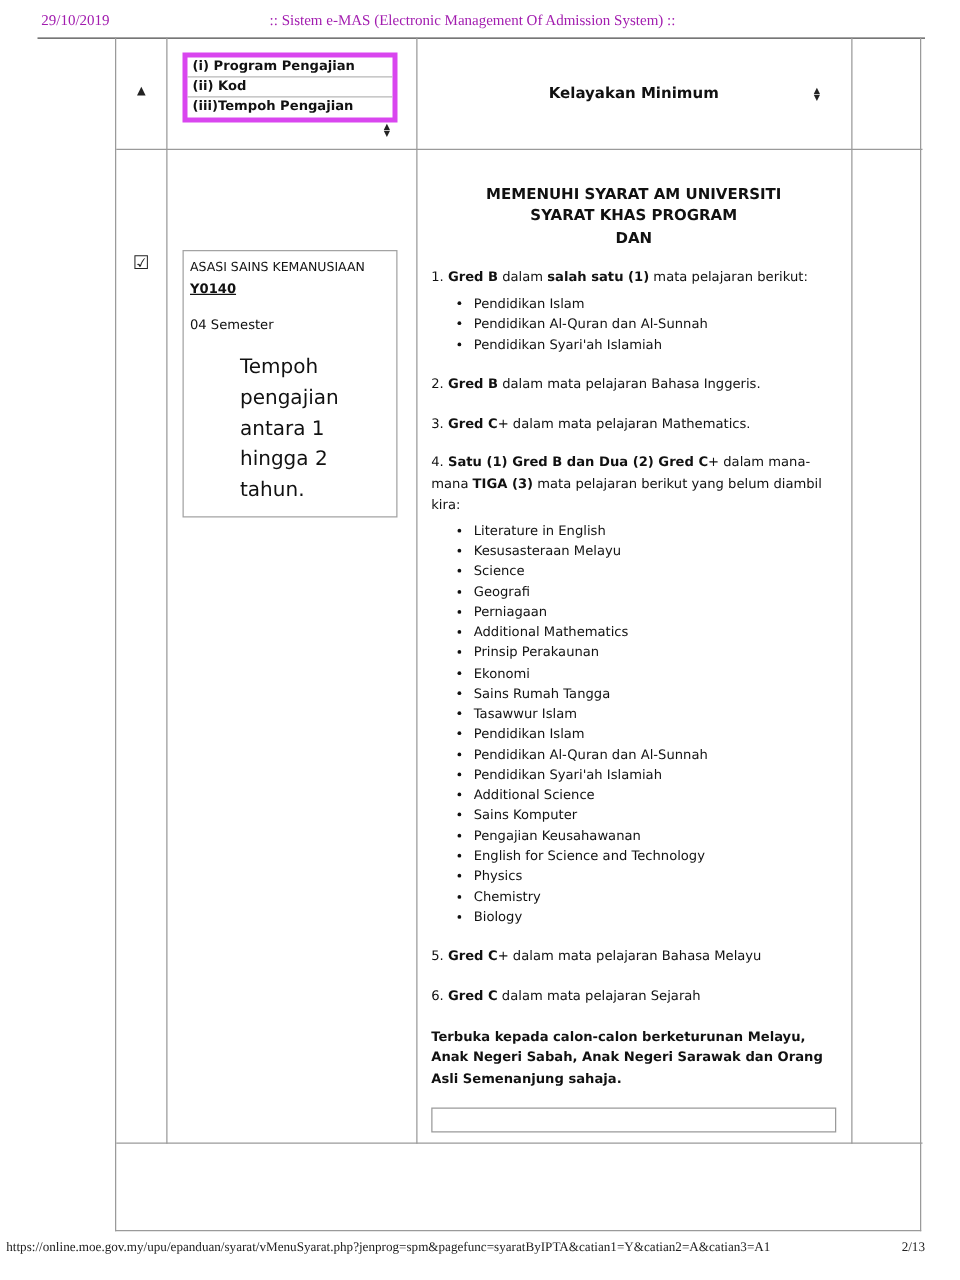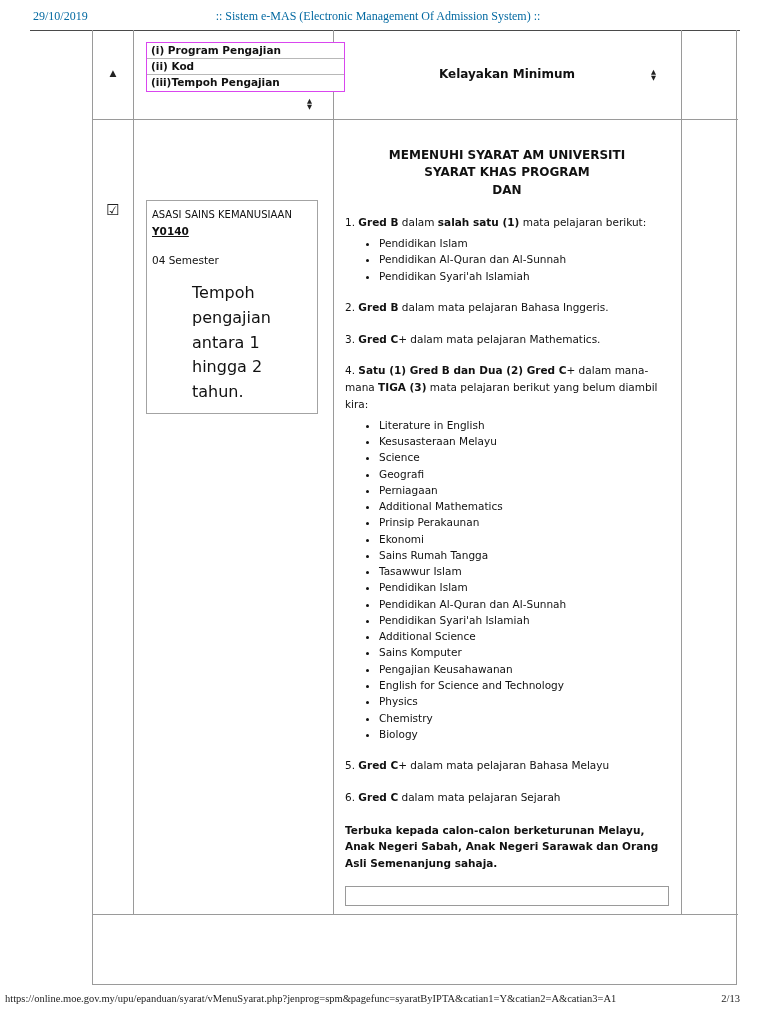--- a/index.html
+++ b/index.html
@@ -3,37 +3,37 @@
 <meta charset="utf-8">
 <style>
   * { margin:0; padding:0; box-sizing:border-box; }
   html,body { background:#ffffff; }
   body {
     width:768px; height:1024px; position:relative; overflow:hidden;
     font-family:"DejaVu Sans","Liberation Sans",sans-serif; color:#111;
   }
   
   .print-header { position:absolute; top:9px; left:0; right:0; height:18px;
-    font-family:"Liberation Serif","DejaVu Serif",serif; font-size:12px; color:#0369a1; }
+    font-family:"Liberation Serif","DejaVu Serif",serif; font-size:12px; color:#a21caf; }
   .print-date { position:absolute; left:33px; top:0; }
   .print-title { position:absolute; left:0; right:12px; top:0; text-align:center; }
   .print-footer { position:absolute; top:993px; left:5px; right:28px;
     font-family:"Liberation Serif","DejaVu Serif",serif; font-size:10.5px; color:#222;
     display:flex; justify-content:space-between; white-space:nowrap; }
   .top-rule { position:absolute; left:30px; top:30px; width:710px; border-top:1px solid #4a4a4a; }
 
   
   .table-frame { position:absolute; left:92px; top:30px; width:645px; height:955px;
     border-left:1px solid #9a9a9a; border-right:1px solid #9a9a9a; border-bottom:1px solid #9a9a9a; }
   .vline { position:absolute; top:0; width:1px; height:885px; background:#9a9a9a; }
   .vline.v1 { left:40px; } .vline.v2 { left:240px; } .vline.v3 { left:588px; }
 
   .header-row { position:absolute; top:0; left:0; width:645px; height:90px; border-bottom:1px solid #9a9a9a; }
   .sort-single { position:absolute; left:0; top:38px; width:40px; text-align:center; font-size:9px; color:#222; cursor:pointer; }
-  .hdr-box { position:absolute; left:53px; top:12px; width:199px; border:1px solid #d946ef; background:#fff; }
+  .hdr-box { position:absolute; left:53px; top:12px; width:172px; border:4px solid #d946ef; background:#fff; }
   .hdr-box .hrow { height:16px; line-height:15px; font-weight:bold; font-size:10.5px; padding-left:4px;
     border-bottom:1px solid #b8b8b8; white-space:nowrap; }
   .hdr-box .hrow:last-child { border-bottom:none; }
   .sort-double { display:inline-flex; flex-direction:column; align-items:center; font-size:6.5px; line-height:6px; color:#222; cursor:pointer; }
   .sort-col2 { position:absolute; left:214px; top:68px; }
   .kelayakan-label { position:absolute; left:240px; top:37px; width:348px; text-align:center; font-weight:bold; font-size:12px; }
   .sort-col3 { position:absolute; left:558px; top:39px; }
 
   .data-row { position:absolute; top:91px; left:0; width:645px; height:794px; border-bottom:1px solid #9a9a9a; }
   .check-icon { position:absolute; left:0; top:80px; width:40px; text-align:center; font-size:15px; font-weight:bold; color:#222; cursor:pointer; }

